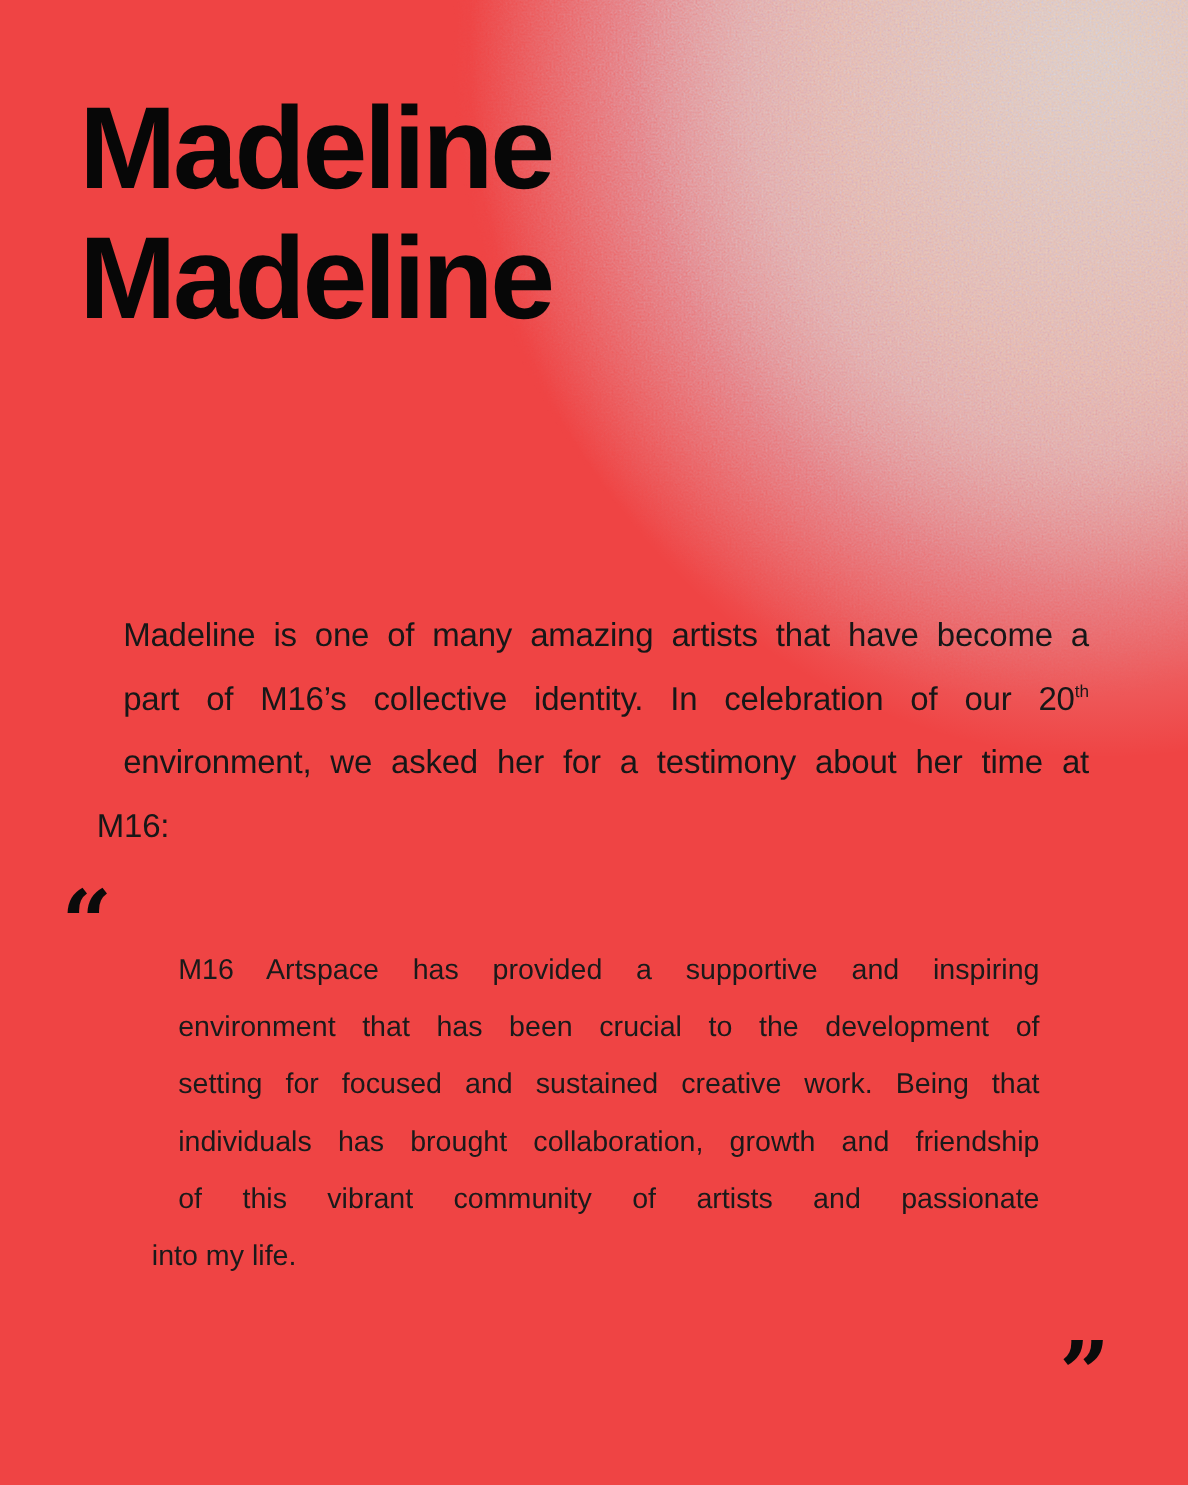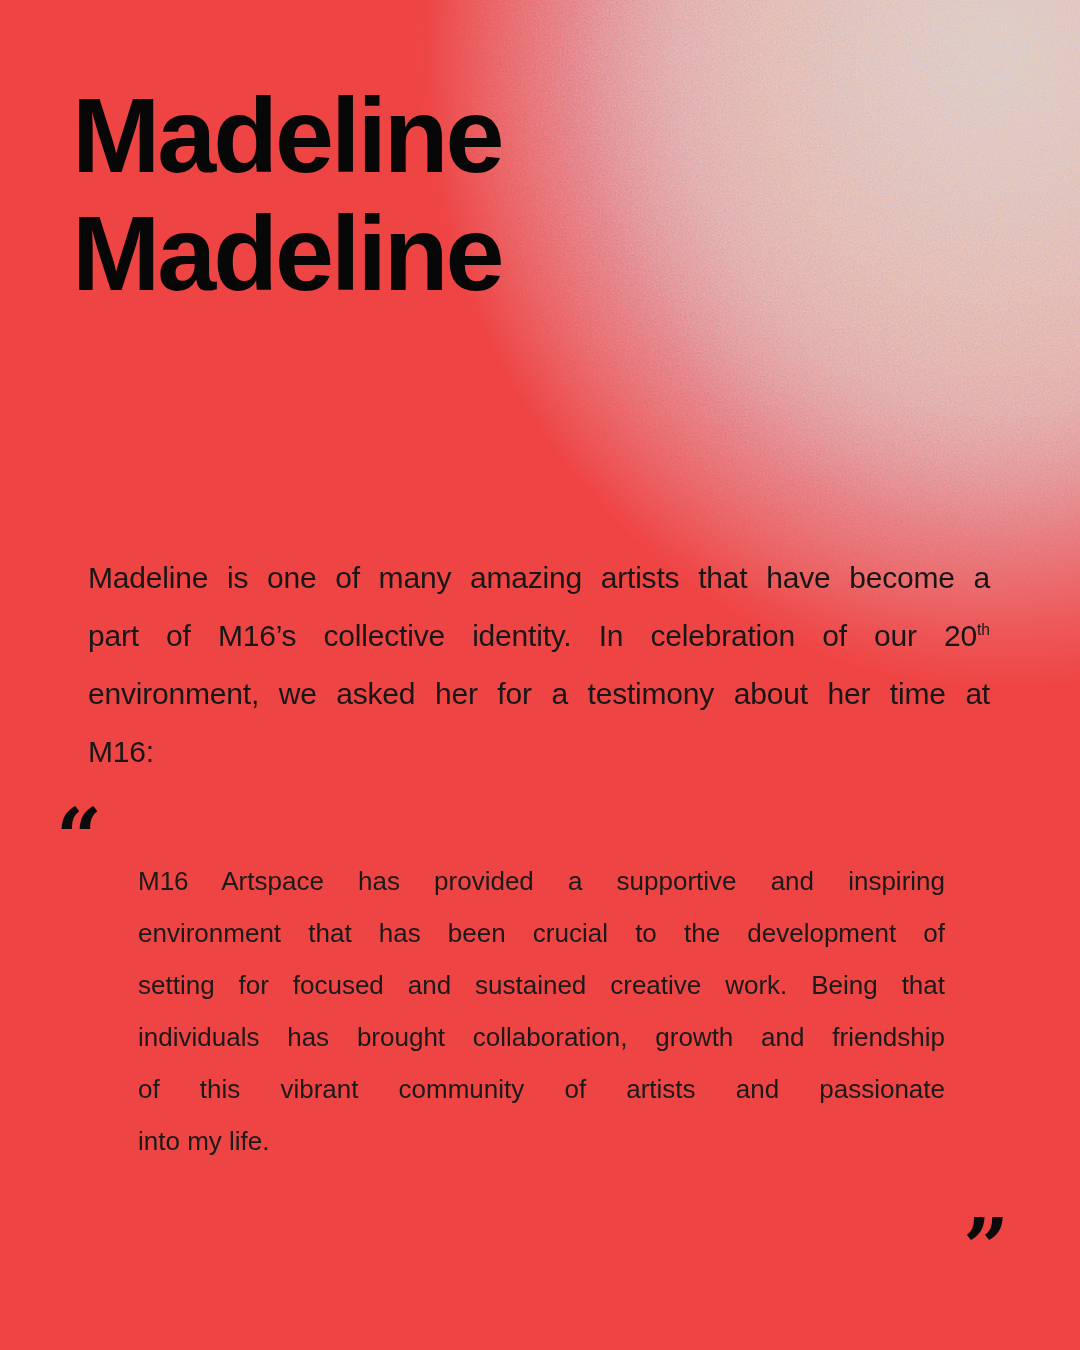--- a/index.html
+++ b/index.html
@@ -33,21 +33,21 @@
     position:absolute;
     left:88px;top:549px;
     width:902px;
     font-size:30px;
     letter-spacing:-0.2px;
     line-height:58px;
     font-weight:400;
     color:#171717;
   }
   .intro-line{height:58px;}
-  .jl{text-align:justify;text-align-last:justify;}
+  .jl{text-align:justify;text-align-last:justify;margin-left:24px;}
   .sup{
     font-size:0.52em;
     position:relative;
     top:-0.68em;
     letter-spacing:0;
   }
   .quote-mark{
     position:absolute;
     font-family:"DejaVu Serif", serif;
     font-weight:700;

